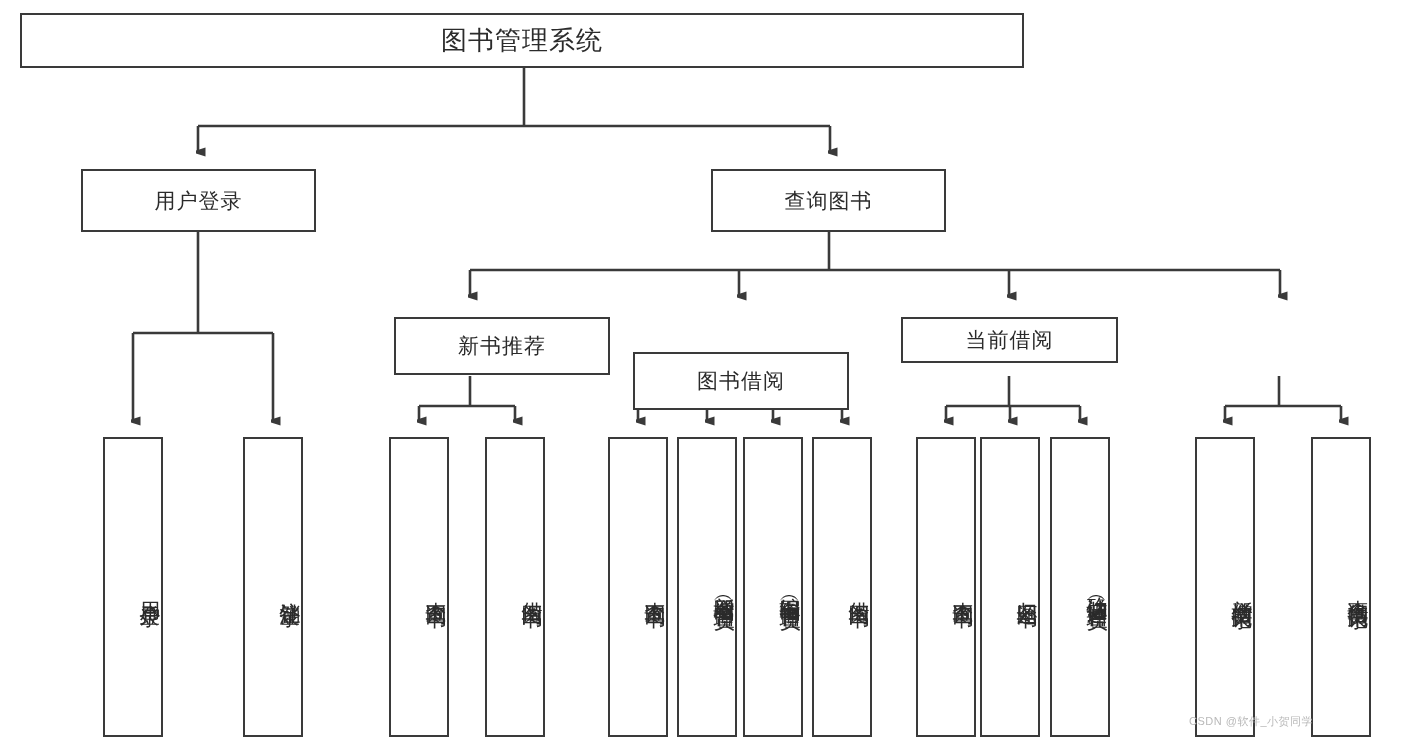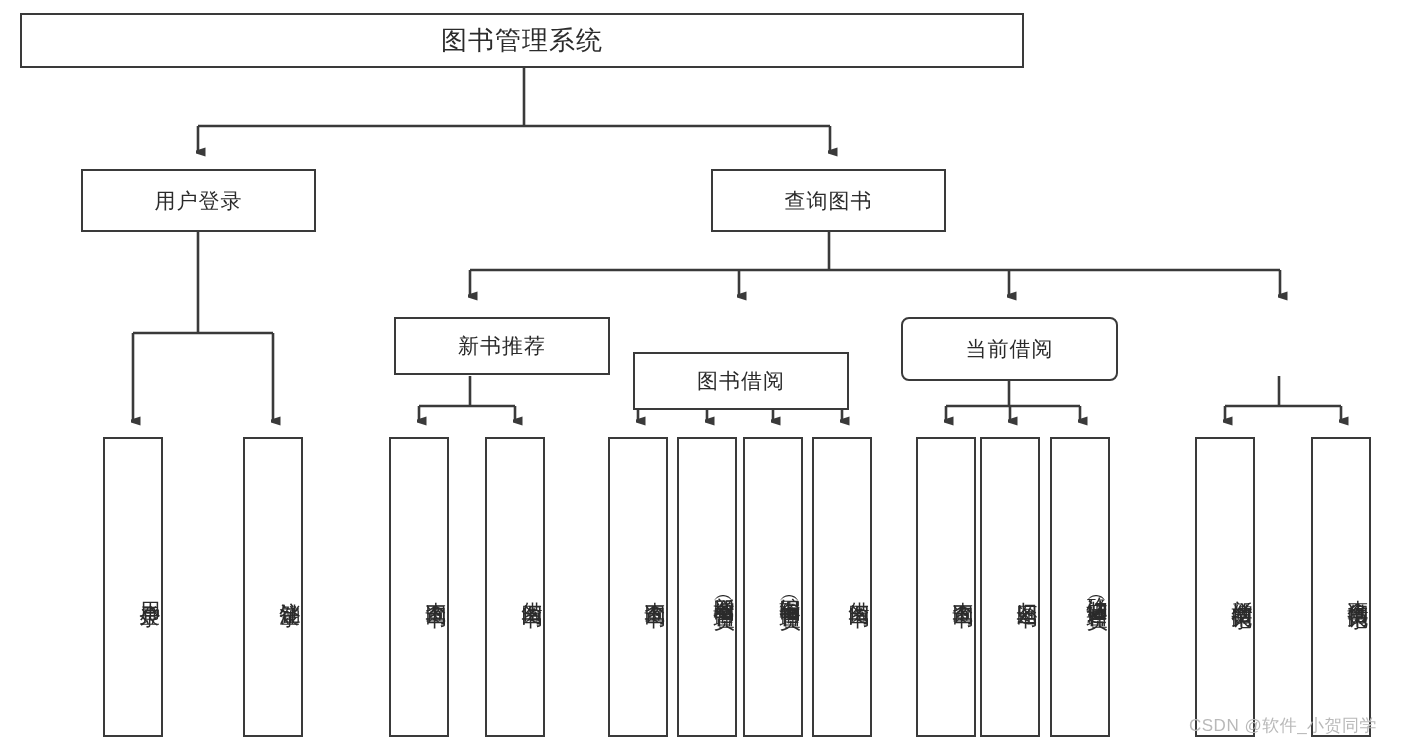--- a/index.html
+++ b/index.html
@@ -52,21 +52,21 @@
   .node.v .vtxt {
     writing-mode: vertical-rl;
     text-orientation: upright;
     display: block;
   }
   .node.root {
     font-size: 26px;
   }
   .watermark {
     position: absolute;
-    font-size: 17px;
+    font-size: 11px;
     color: #b9b9b9;
     white-space: nowrap;
     letter-spacing: 0.5px;
   }
 </style>
 </head>
 <body>
 
 <div id="canvas">
 
@@ -131,21 +131,21 @@
   <div class="node h" style="left:711px; top:169px; width:235px; height:63px;">
     <span>查询图书</span>
   </div>
 
   <div class="node h" style="left:362px; top:317px; width:216px; height:58px;margin-left:32px;">
     <span>新书推荐</span>
   </div>
   <div class="node h" style="left:633px; top:317px; width:216px; height:58px;margin-top:35px;">
     <span>图书借阅</span>
   </div>
-  <div class="node h" style="left:901px; top:317px; width:217px; height:64px;border-radius:8px;">
+  <div class="node h" style="left:901px; top:317px; width:217px; height:46px;">
     <span>当前借阅</span>
   </div>
 
   <div class="node v" style="left:103px; top:437px; width:60px; height:300px;">
     <span class="vtxt">用户登录</span>
   </div>
   <div class="node v" style="left:243px; top:437px; width:60px; height:300px;">
     <span class="vtxt">注销登录</span>
   </div>
 

